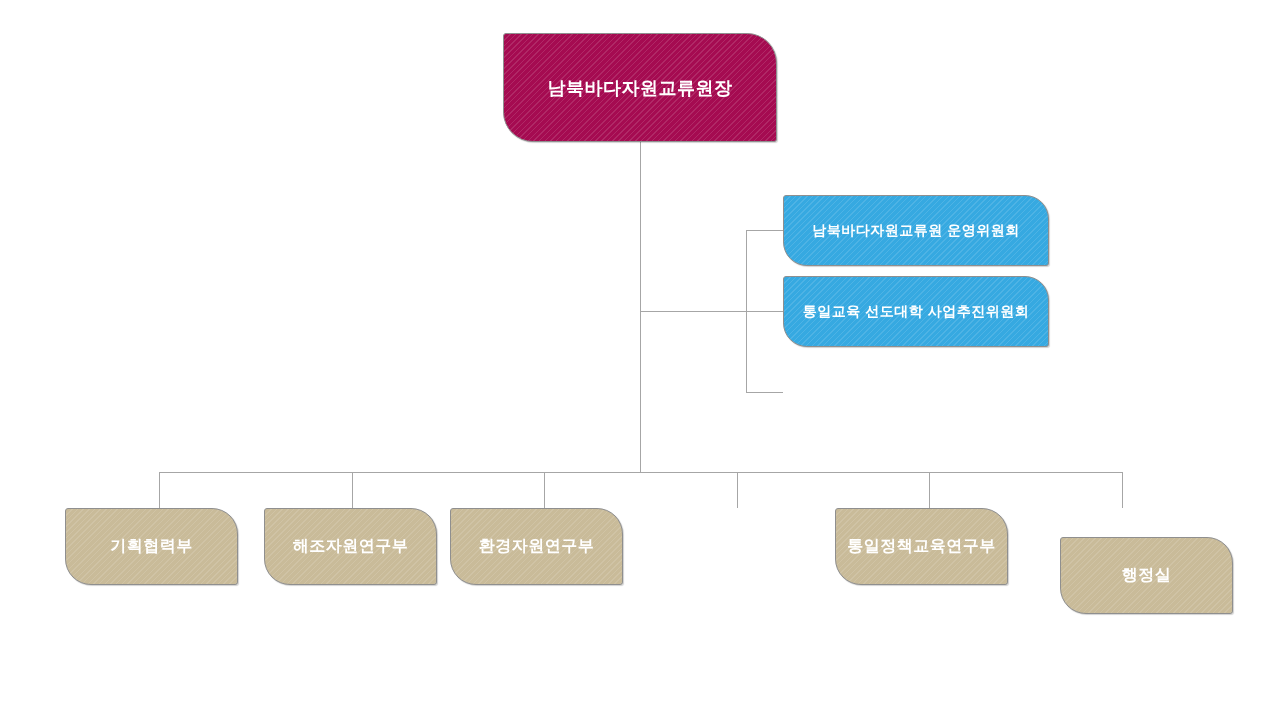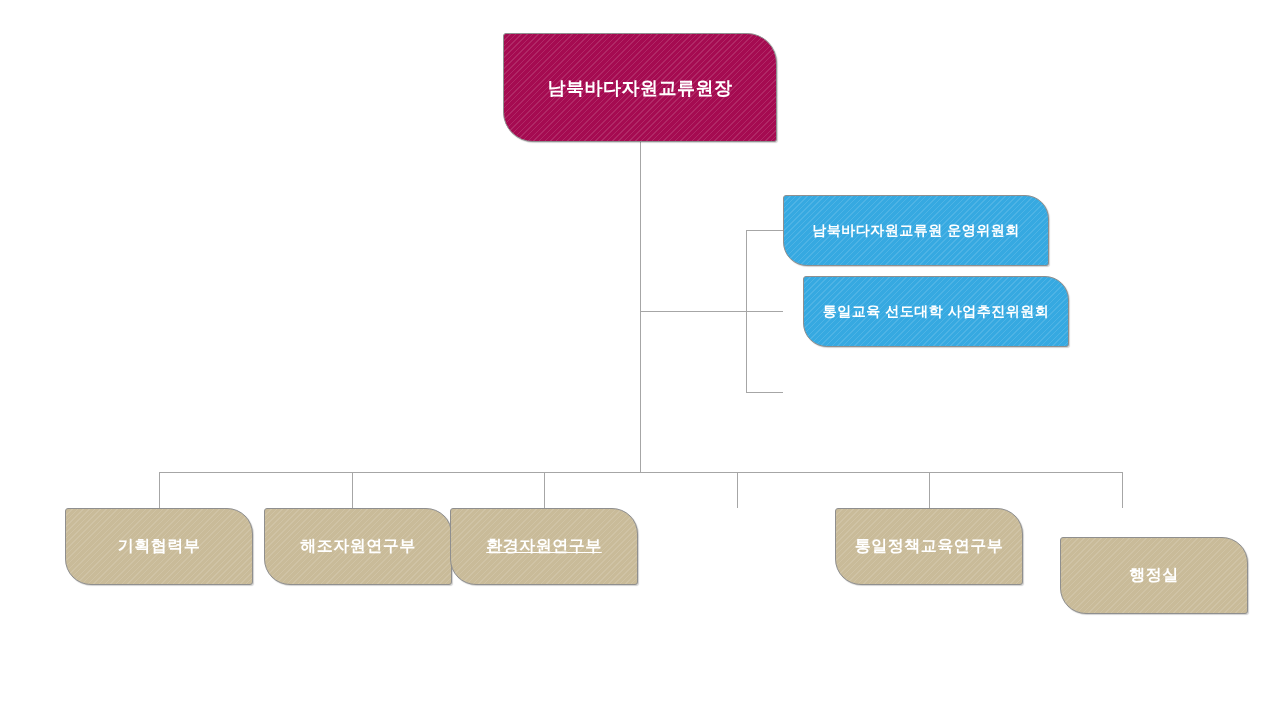--- a/index.html
+++ b/index.html
@@ -47,32 +47,32 @@
     font-size: 18px;
   }
   .node-committee {
     left: 783px;
     width: 266px; height: 71px;
     background-color: #36a9e1;
     border-radius: 3px 24px 3px 24px;
     font-size: 14px;
   }
   .node-committee.c0 { top: 195px; }
-  .node-committee.c1 { top: 276px; margin-left: 20px; }
+  .node-committee.c1 { top: 276px; }
   .node-committee.c2 { top: 357px; }
   .node-department {
     top: 508px;
-    width: 188px; height: 77px;
+    width: 173px; height: 77px;
     background-color: #c9bb99;
     border-radius: 3px 26px 3px 26px;
     font-size: 16px;
   }
   .node-department.d0 { left: 65px; }
   .node-department.d1 { left: 264px; justify-content: center; }
-  .node-department.d2 { left: 450px; text-decoration: underline; }
+  .node-department.d2 { left: 450px; }
   .node-department.d3 { left: 643px; }
   .node-department.d4 { left: 835px; }
   .node-department.d5 { left: 1060px; margin-top: 29px; }
   .node .label {
     padding: 0 8px;
   }
 </style>
 </head>
 <body>
 

